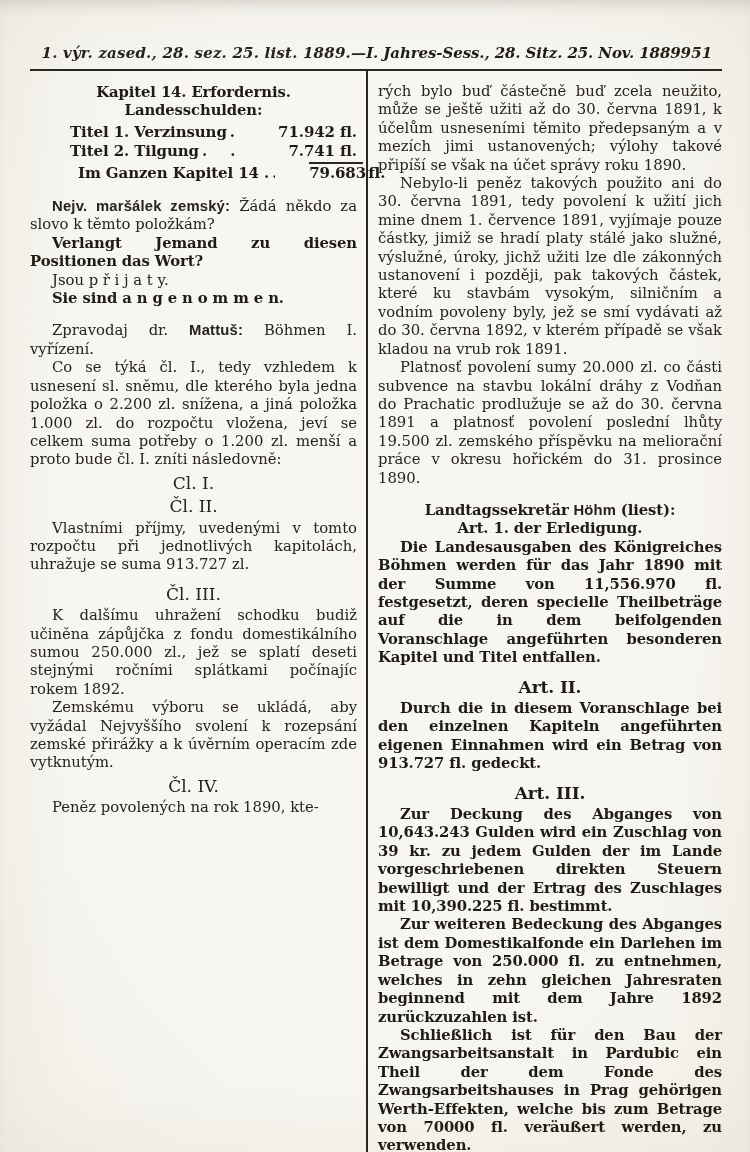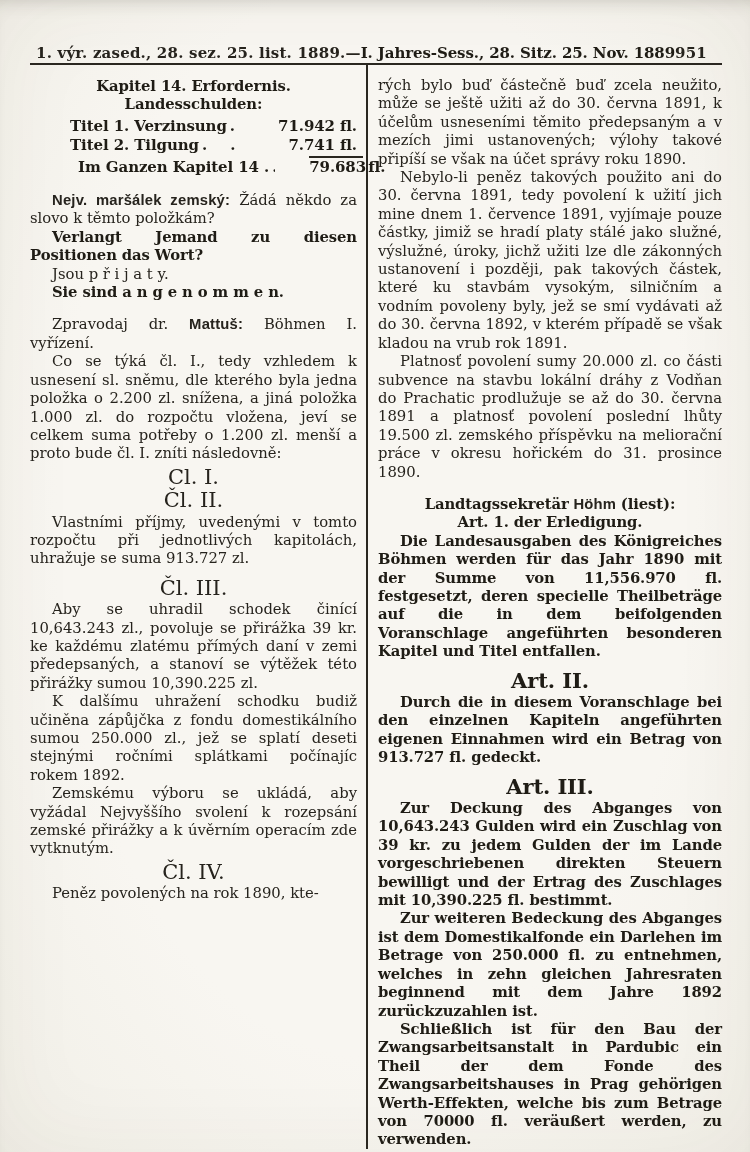--- a/index.html
+++ b/index.html
@@ -12,36 +12,37 @@
     width: 100%; height: 100%;
     box-sizing: border-box;
     background: #f7f5ef;
     background-image: radial-gradient(ellipse at 50% 45%, #f8f6f1 60%, #f1efe7 100%);
     box-shadow: inset 0 14px 18px -14px rgba(70,64,50,.25), inset 0 0 90px rgba(70,62,45,.05);
     padding: 44px 28px 0 30px;
     font-family: "DejaVu Serif", serif;
     color: #26231d;
   }
   .header {
-    display: flex; justify-content: flex-start; align-items: baseline;
+    display: flex; justify-content: center; align-items: baseline;
     font-weight: bold; font-size: 15px; letter-spacing: .2px;
     white-space: nowrap;
-    padding: 0 4px 1px 6px;
+    padding: 0 4px 7px 6px;
     border-bottom: 2px solid #2a2720;
+    font-style: italic;
   }
   .columns { display: flex; align-items: stretch; }
   .col-left  { width: 336px; box-sizing: border-box; padding: 12px 9px 0 0; }
   .divider   { width: 2px; background: #2a2720; }
   .col-right { flex: 1; box-sizing: border-box; padding: 11px 0 0 10px; }
 
   .p { margin: 0; text-align: justify; text-indent: 22px; font-size: 14.8px; line-height: 18.4px; }
   .center { text-align: center; text-indent: 0; }
   .fraktur { font-family: "DejaVu Serif", serif; font-weight: bold; color: #1f1c15; letter-spacing: -0.1px; }
   .lead-sans { font-family: "Liberation Sans", sans-serif; font-weight: bold; letter-spacing: .2px; }
-  .art-head { font-size: 21px; margin: 5px 0 3px; }
+  .art-head { font-size: 17px; margin: 5px 0 3px; }
   .sp14 { height: 14px; } .sp6 { height: 6px; }
 
   .budget { font-size: 15px; line-height: 19.4px; margin-top: 3px; }
   .brow  { display: flex; align-items: baseline; }
   .blabel { white-space: nowrap; margin-left: 40px; }
   .dots  { flex: 1; overflow: hidden; white-space: nowrap; text-align: center; letter-spacing: 9px; padding: 0 3px; }
   .bnum  { min-width: 54px; text-align: right; margin-left: 34px; }
   .bnum-rule { border-top: 2px solid #2a2720; }
   .bunit { margin-left: 5px; }
   .total .blabel { margin-left: 48px; }
@@ -97,21 +98,20 @@
       <p class="p"><span>Zpravodaj dr.</span> <span class="lead-sans">Mattuš:</span> <span>Böhmen I. vyřízení.</span></p>
       <p class="p">Co se týká čl. I., tedy vzhledem k usnesení sl. sněmu, dle kterého byla jedna položka o 2.200 zl. snížena, a jiná položka 1.000 zl. do rozpočtu vložena, jeví se celkem suma potřeby o 1.200 zl. menší a proto bude čl. I. zníti následovně:</p>
 
       <div class="p center art-head">Cl. I.</div>
 
       <div class="p center art-head">Čl. II.</div>
       <p class="p">Vlastními příjmy, uvedenými v tomto rozpočtu při jednotlivých kapitolách, uhražuje se suma 913.727 zl.</p>
 
       <div class="sp6"></div>
       <div class="p center art-head">Čl. III.</div>
-      <p class="p">Aby se uhradil schodek činící 10,643.243 zl., povoluje se přirážka 39 kr. ke každému zlatému přímých daní v zemi předepsaných, a stanoví se výtěžek této přirážky sumou 10,390.225 zl.</p>
       <p class="p">K dalšímu uhražení schodku budiž učiněna zápůjčka z fondu domestikálního sumou 250.000 zl., jež se splatí deseti stejnými ročními splátkami počínajíc rokem 1892.</p>
       <p class="p">Zemskému výboru se ukládá, aby vyžádal Nejvyššího svolení k rozepsání zemské přirážky a k úvěrním operacím zde vytknutým.</p>
 
       <div class="p center art-head">Čl. IV.</div>
       <p class="p">Peněz povolených na rok 1890, kte-</p>
     </div>
 
     <div class="divider"></div>
 
     <div class="col-right">

